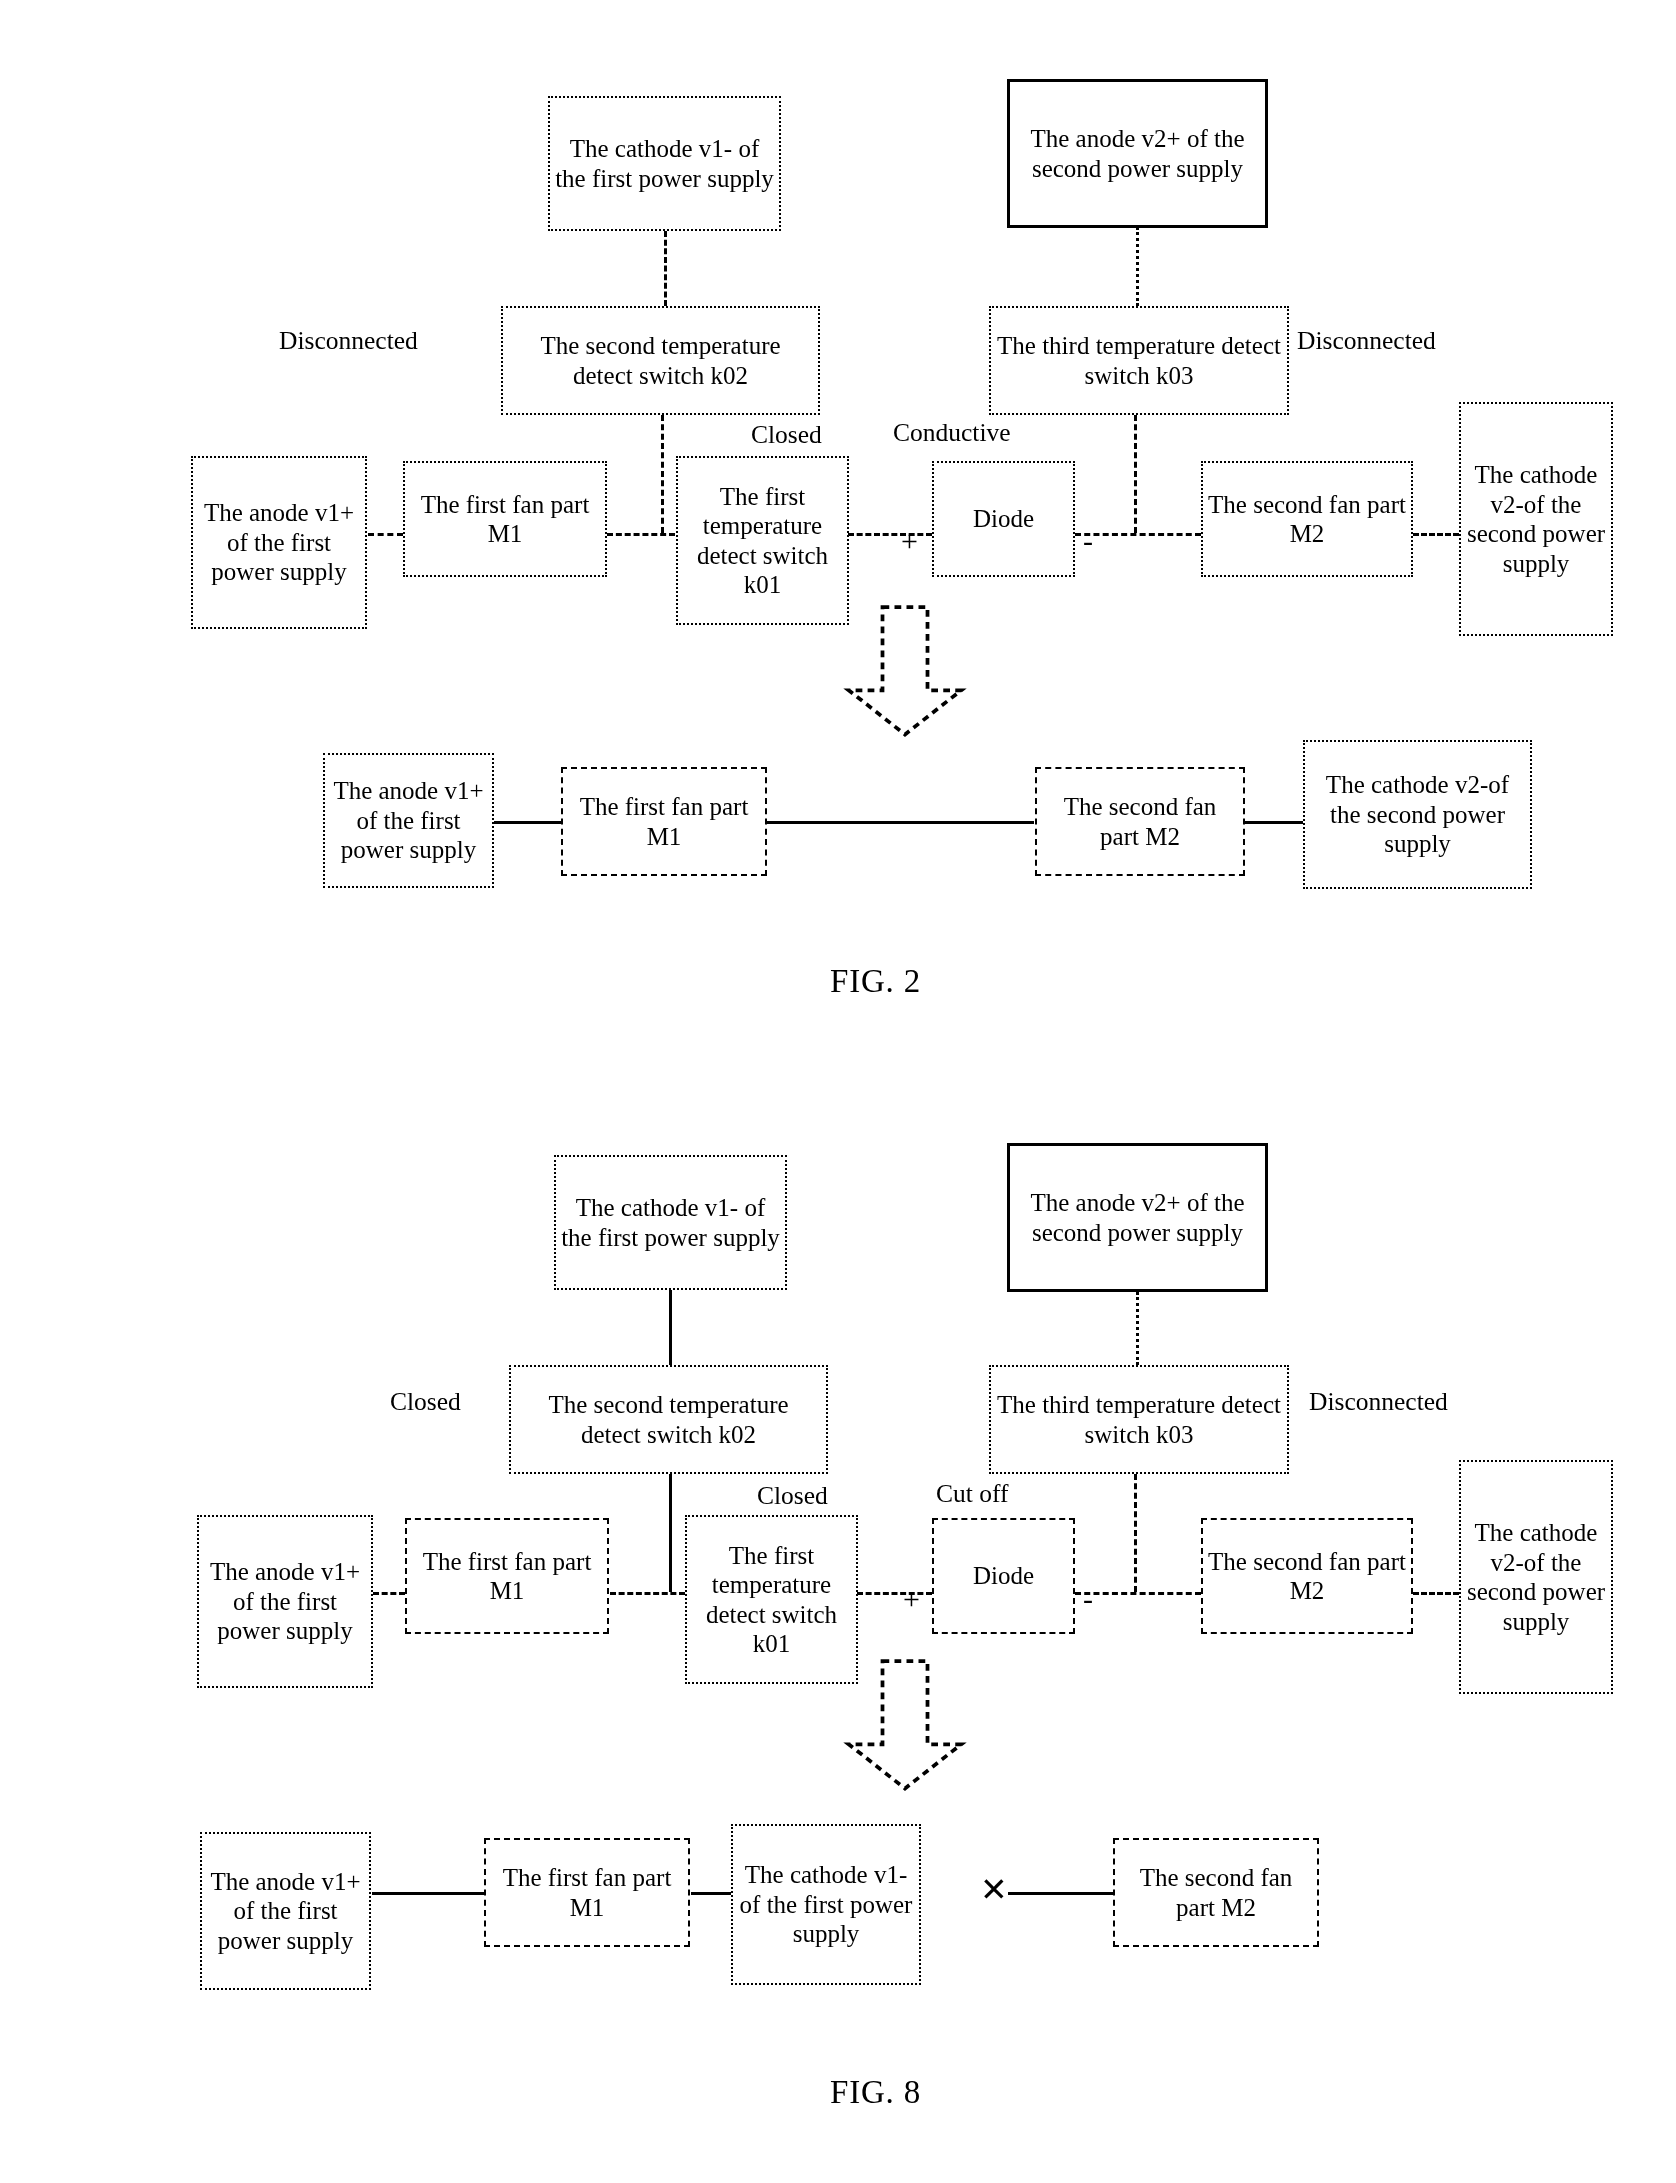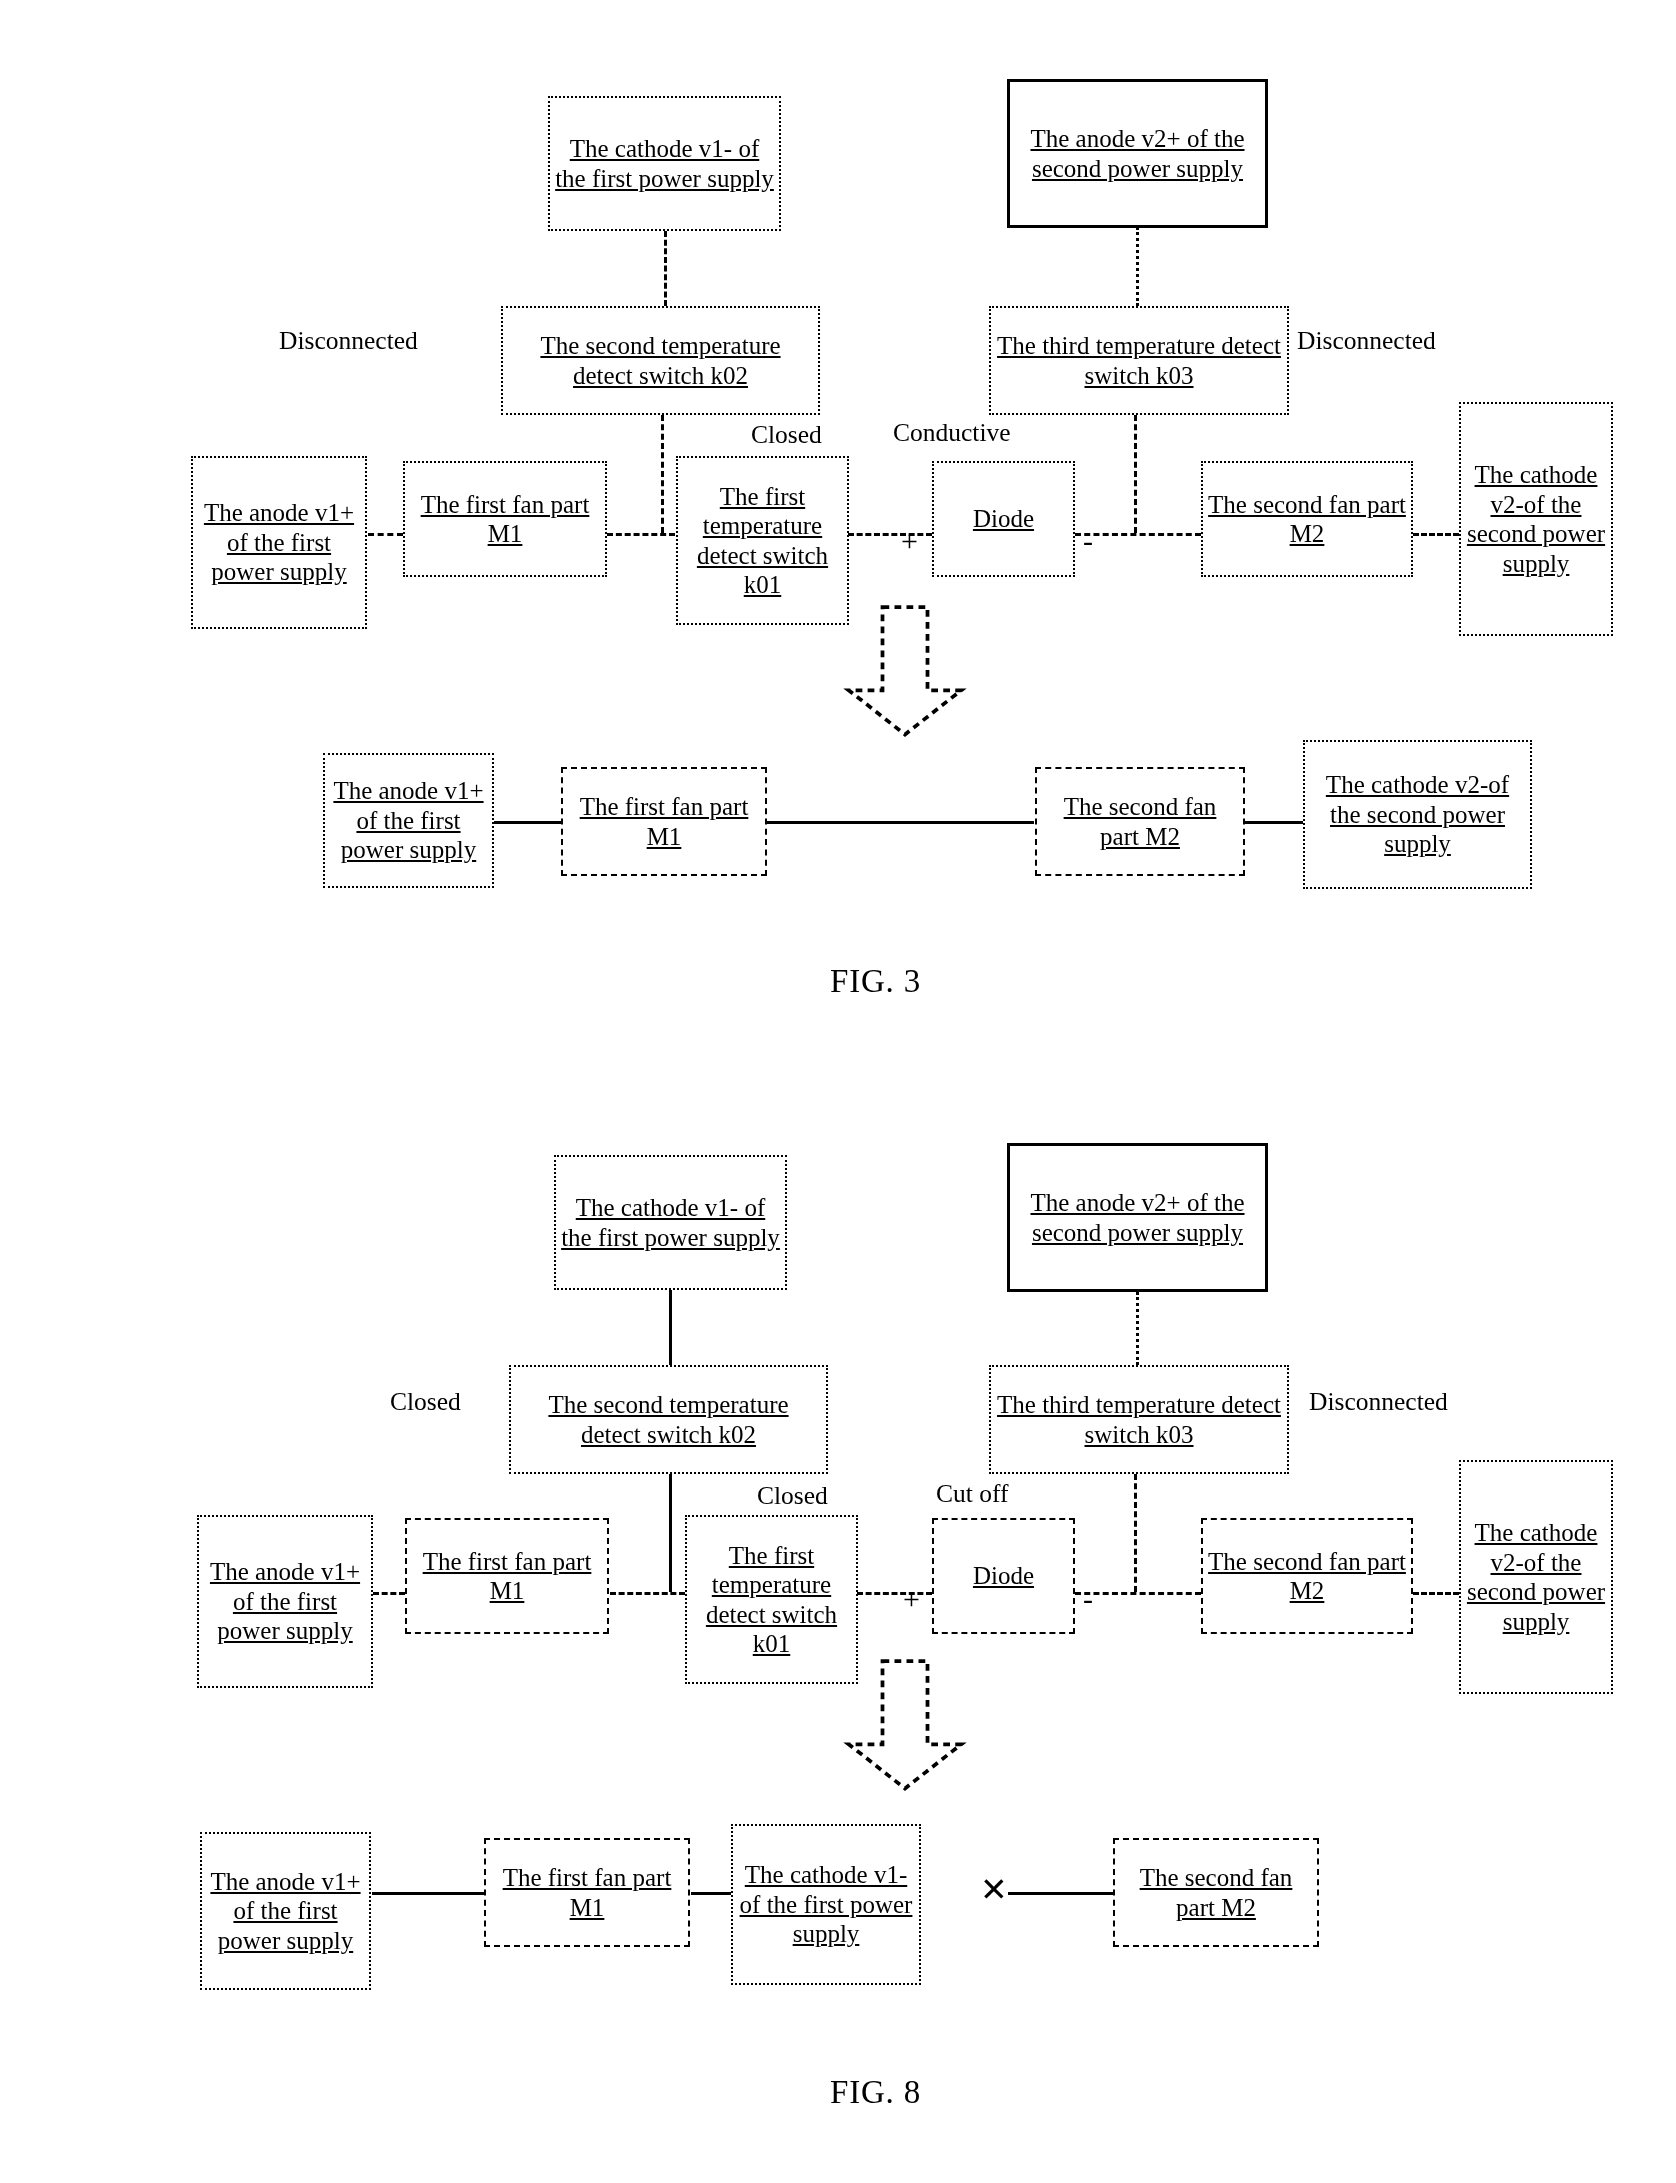--- a/index.html
+++ b/index.html
@@ -7,21 +7,21 @@
        font-family:"Liberation Serif","DejaVu Serif",serif;color:#000;}
   .canvas{position:absolute;left:0;top:0;width:1676px;height:2183px;}
 
   
   .box{position:absolute;box-sizing:border-box;display:flex;align-items:center;
        justify-content:center;text-align:center;line-height:1.18;
        font-size:25px;color:#000;background:transparent;}
   .box.dotted{border:2.3px dotted #000;}
   .box.dashed{border:2.3px dashed #000;}
   .box.solid{border:3.8px solid #000;}
-  .box span{display:block;padding:0 4.5px;text-decoration:underline;}
+  .box span{display:block;padding:0 4.5px;}
 
   
   .lbl{position:absolute;font-size:25.5px;white-space:nowrap;color:#000;}
   .sign{position:absolute;font-size:30px;line-height:1;color:#000;}
   .figcap{position:absolute;font-size:33px;letter-spacing:0.8px;white-space:nowrap;}
 
   
   .ln{position:absolute;background:transparent;}
   .ln.h-solid{border-top:3px solid #000;}
   .ln.v-solid{border-left:3px solid #000;}
@@ -114,21 +114,21 @@
       <span>The second fan part M2</span>
     </div>
     <div class="box dotted" style="left:1303px;top:740px;width:229px;height:149px;">
       <span>The cathode v2-of the second power supply</span>
     </div>
 
     <div class="ln h-solid" style="left:494px;top:821px;width:67px;"></div>
     <div class="ln h-solid" style="left:767px;top:821px;width:267px;"></div>
     <div class="ln h-solid" style="left:1245px;top:821px;width:58px;"></div>
 
-    <div class="figcap" style="left:830px;top:963px;">FIG. 3</div>
+    <div class="figcap" style="left:830px;top:963px;">FIG. 2</div>
   </div>
 
   <div>
 
     <div class="box dotted" style="left:554px;top:1155px;width:233px;height:135px;">
       <span>The cathode v1- of the first power supply</span>
     </div>
 
     <div class="box solid" style="left:1007px;top:1143px;width:261px;height:149px;">
       <span>The anode v2+ of the second power supply</span>

